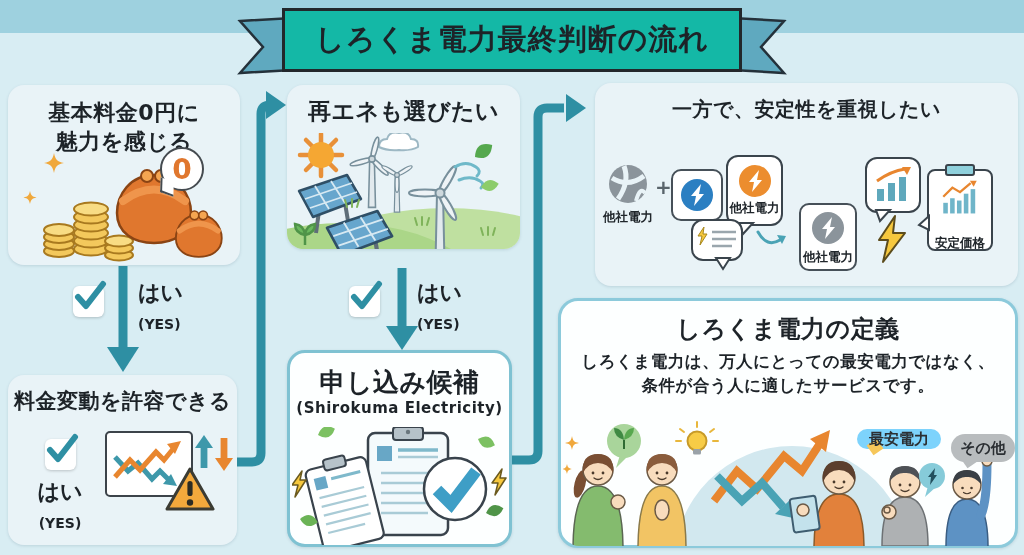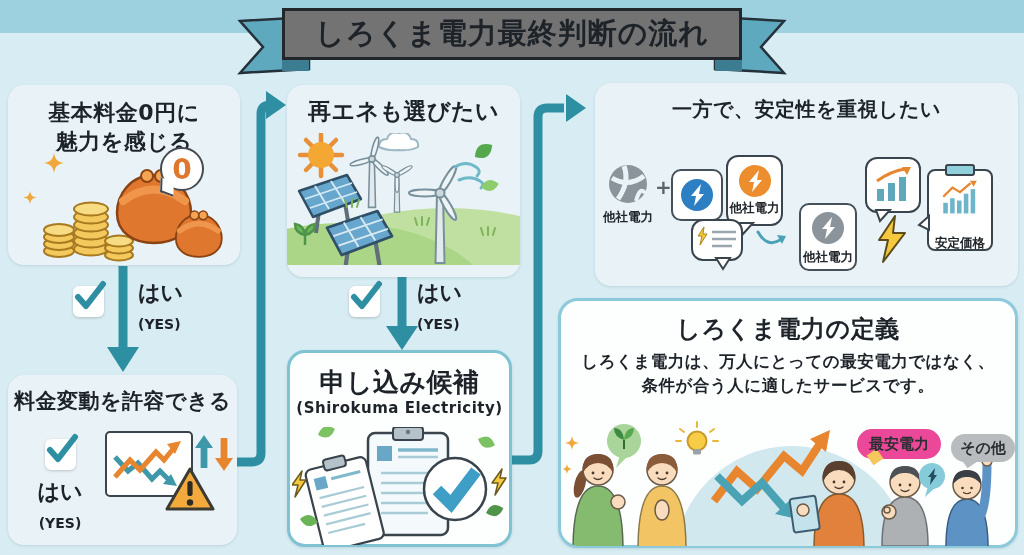--- a/index.html
+++ b/index.html
@@ -26,21 +26,21 @@
   .bubblebox{position:absolute;background:#fff;border:2.5px solid #3a444c;border-radius:12px;box-sizing:border-box;
              display:flex;flex-direction:column;align-items:center;justify-content:flex-start;}
   .tailsvg{position:absolute;overflow:visible;}
   .minilabel{font-size:12.5px;font-weight:700;color:#20262b;line-height:1;}
   .sublabel{position:absolute;text-align:center;font-size:12.5px;font-weight:700;color:#20262b;}
   .plus{position:absolute;font-size:20px;font-weight:700;color:#59646b;}
   .pill{position:absolute;border-radius:15px;display:flex;align-items:center;justify-content:center;
         font-size:15px;font-weight:800;color:#2b2f33;z-index:5;}
   .pill .ptail{position:absolute;width:12px;height:12px;transform:rotate(55deg);left:12px;bottom:-4px;z-index:-1;}
   .banner{position:absolute;left:237px;top:3px;width:550px;height:72px;}
-  .banner-plate{position:absolute;left:45px;top:5px;width:460px;height:52px;background:#737373;border:3px solid #22272b;
+  .banner-plate{position:absolute;left:45px;top:5px;width:460px;height:64px;background:#14b8a6;border:3px solid #22272b;
                 display:flex;align-items:center;justify-content:center;font-size:29px;font-weight:800;letter-spacing:1px;box-sizing:border-box;}
 </style>
 </head>
 <body>
 
 <div class="canvas">
   <div class="topband"></div>
 
   <svg class="connectors" width="1024" height="555">
     <g fill="none" stroke="#2e8fa3" stroke-width="9">
@@ -146,21 +146,21 @@
       <polygon points="30,38 21,25 39,25" fill="#e8862f"></polygon>
         <rect x="26.6" y="5" width="6.8" height="21" fill="#e8862f"></rect>
     </svg>
     <svg class="ill" style="left:155px;top:90px;" width="54" height="50" viewBox="0 0 54 50">
       <path d="M27 4 L50 44 L4 44 Z" fill="#f3a93c" stroke="#3b3b33" stroke-width="3" stroke-linejoin="round"></path>
       <rect x="24.4" y="16" width="5.2" height="15" rx="2.6" fill="#2c2c24"></rect>
       <circle cx="27" cy="37.5" r="3.2" fill="#2c2c24"></circle>
     </svg>
   </div>
 
-  <div class="box" style="left:287px;top:85px;width:233px;height:192px;overflow:hidden;">
+  <div class="box" style="left:287px;top:85px;width:233px;height:164px;overflow:hidden;">
     <div class="bt" style="top:11px;font-size:23px;">再エネも選びたい</div>
     <svg class="ill" style="left:0;top:48px;" width="233" height="132" viewBox="0 0 233 132">
       <ellipse cx="160" cy="165" rx="175" ry="90" fill="#bfe0a0"></ellipse>
       <ellipse cx="55" cy="180" rx="155" ry="90" fill="#abd688"></ellipse>
       <g transform="translate(34,22)">
         <g stroke="#e89038" stroke-width="4.5" stroke-linecap="round">
           <line x1="-21" y1="0" x2="21" y2="0"></line>
             <line x1="0" y1="-21" x2="0" y2="21"></line>
           <line x1="-15" y1="-15" x2="15" y2="15"></line>
             <line x1="-15" y1="15" x2="15" y2="-15"></line>
@@ -462,21 +462,21 @@
         <path d="M-14 -1 Q-14 -15 0 -15 Q14 -15 14 -1 Q7 -9 0 -8 Q-7 -9 -14 -1 Z" fill="#3a3f45"></path>
         <circle cx="-4.5" cy="3" r="1.3" fill="#4a3a2c"></circle>
             <circle cx="4.5" cy="3" r="1.3" fill="#4a3a2c"></circle>
         <path d="M-3.5 7.5 Q0 10 3.5 7.5" stroke="#4a3a2c" stroke-width="1.2" fill="none" stroke-linecap="round"></path>
         <path d="M14 30 Q20 16 20 -22" stroke="#5d92c4" stroke-width="9" fill="none" stroke-linecap="round"></path>
         <circle cx="20" cy="-24" r="5" fill="#f8dcbd" stroke="#6b5a46" stroke-width="1.5"></circle>
       </g>
     </svg>
     </div>
 
-    <div class="pill" style="left:296px;top:128px;width:84px;height:30px;background:#ec4899;">
+    <div class="pill" style="left:296px;top:128px;width:84px;height:20px;background:#7dd3fc;">
       <div class="ptail" style="background:#f6c75a;"></div>
       <span>最安電力</span>
     </div>
     <div class="pill" style="left:390px;top:133px;width:64px;height:28px;background:#b8bcbe;">
       <div class="ptail" style="background:#b8bcbe;"></div>
       <span>その他</span>
     </div>
   </div>
 
 </div>

